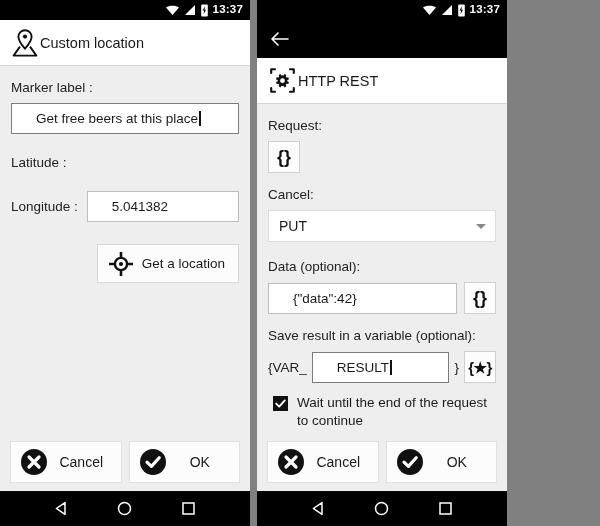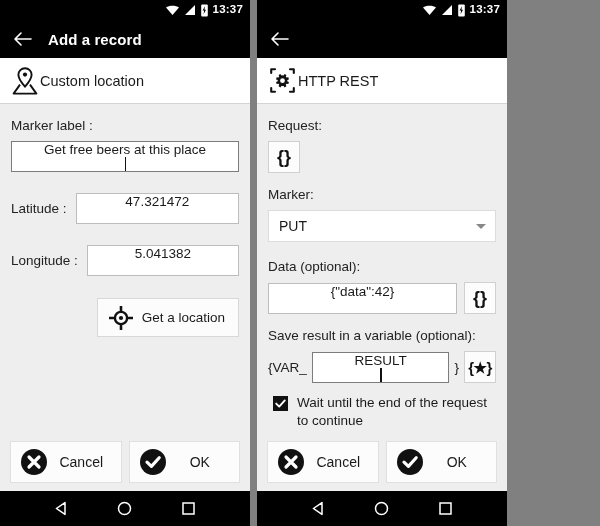--- a/index.html
+++ b/index.html
@@ -71,23 +71,23 @@
   .field-label {
     font-size: 13.5px; color: #222;
     margin-bottom: 8px;
   }
 
   .textbox {
     background: #fff;
     border: 1px solid #bdbdbd;
     height: 31px;
     display: flex; align-items: center;
-    padding: 0 4px;
+    padding: 0 24px;
     font-size: 13.5px; color: #1a1a1a;
-    white-space: nowrap; overflow: hidden; flex-direction: column;
+    white-space: nowrap; overflow: hidden;
   }
   .textbox.focused { border: 1px solid #7c7c7c; }
 
   .caret {
     display: inline-block;
     width: 1.5px; height: 15px;
     background: #111;
     margin-left: 1px;
     vertical-align: -3px;
   }
@@ -210,26 +210,20 @@
       <svg class="sicon" width="12" height="12" viewBox="0 0 12 12">
         <path d="M11 1 L11 11 L1 11 Z" fill="#fff"></path>
       </svg>
       <svg class="sicon" width="9" height="13" viewBox="0 0 9 13">
         <rect x="1.2" y="0.6" width="6.6" height="11.8" rx="1" fill="#fff"></rect>
         <path d="M4.9 2.3 L2.6 6.6 L4.1 6.6 L3.6 10.2 L6.0 5.7 L4.5 5.7 Z" fill="#000"></path>
       </svg>
       <span class="clock">13:37</span>
     </div>
 
-    <div class="appbar">
-      <svg class="back-arrow" width="19" height="16" viewBox="0 0 19 16">
-        <path d="M18 8 L2 8 M8 2 L2 8 L8 14" stroke="#fff" stroke-width="1.6" fill="none" stroke-linecap="round" stroke-linejoin="round"></path>
-      </svg>
-      <span class="title">Add a record</span>
-    </div>
 
     <div class="subheader">
       <svg class="type-icon" width="26" height="28" viewBox="0 0 26 28">
         <path d="M13 1.2 C9.3 1.2 6.4 4.1 6.4 7.8 C6.4 12.3 13 19.6 13 19.6 C13 19.6 19.6 12.3 19.6 7.8 C19.6 4.1 16.7 1.2 13 1.2 Z" fill="none" stroke="#111" stroke-width="1.9"></path>
         <circle cx="13" cy="7.6" r="2.1" fill="#111"></circle>
         <path d="M8.0 17.6 L1.6 26.6 L24.4 26.6 L18.0 17.6" fill="none" stroke="#111" stroke-width="1.9" stroke-linejoin="round"></path>
       </svg>
       <span class="sublabel">Custom location</span>
     </div>
 
@@ -237,23 +231,20 @@
       <div class="field-label">Marker label :</div>
       <div class="textbox focused">
         <span>Get free beers at this place</span>
           <span class="caret"></span>
       </div>
 
       <div class="spacer-lg"></div>
 
       <div class="row-inline">
         <span class="inline-label">Latitude :</span>
-        <div class="textbox">
-          <span>47.321472</span>
-        </div>
       </div>
 
       <div class="spacer-lg"></div>
 
       <div class="row-inline">
         <span class="inline-label">Longitude :</span>
         <div class="textbox">
           <span>5.041382</span>
         </div>
       </div>
@@ -339,21 +330,21 @@
     </div>
 
     <div class="content">
       <div class="field-label">Request:</div>
       <div class="field-with-btn">
         <div class="brace-btn">{}</div>
       </div>
 
       <div class="spacer-sm"></div>
 
-      <div class="field-label">Marker:</div>
+      <div class="field-label">Cancel:</div>
       <div class="select-box">
         <span>PUT</span>
         <span class="caret-down"></span>
       </div>
 
       <div class="spacer-md"></div>
 
       <div class="field-label">Data (optional):</div>
       <div class="field-with-btn">
         <div class="textbox">

